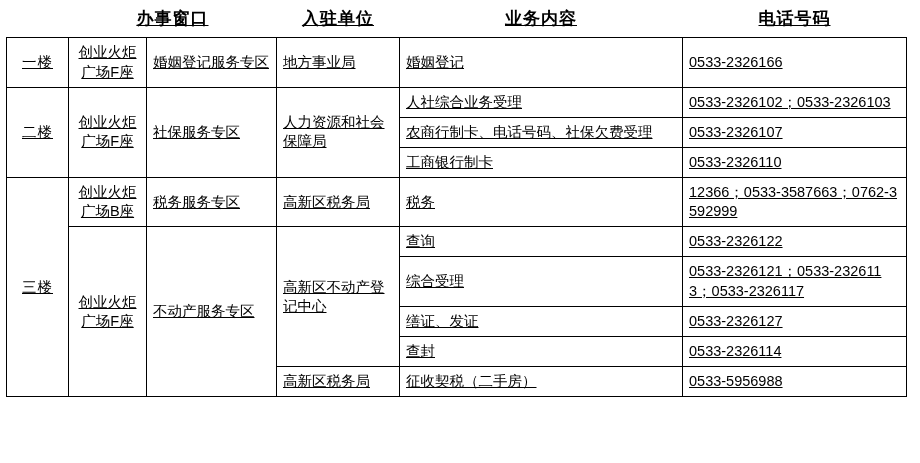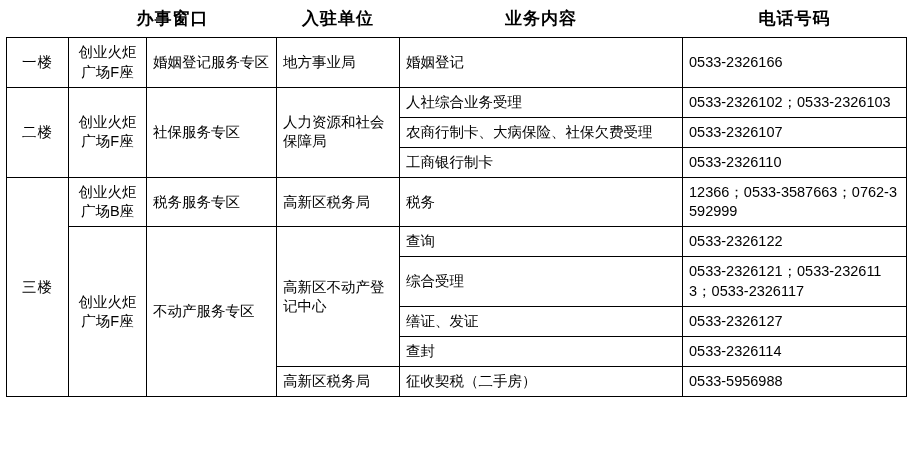--- a/index.html
+++ b/index.html
@@ -11,20 +11,21 @@
     width: 920px;
     height: 463px;
     font-family: "Liberation Sans", "DejaVu Sans", sans-serif;
     color: #000000;
     overflow: hidden;
   }
   #sheet {
     position: relative;
     width: 920px;
     height: 438px;
+    text-decoration: underline;
   }
   table.grid {
     border-collapse: collapse;
     table-layout: fixed;
     width: 900px;
     margin: 0 0 0 6px;
   }
   table.grid td {
     border: 1px solid #000000;
     padding: 5px 6px;
@@ -109,21 +110,21 @@
 
     <tr>
       <td class="floor" rowspan="3">二楼</td>
       <td class="venue" rowspan="3">创业火炬广场F座</td>
       <td class="zone" rowspan="3">社保服务专区</td>
       <td class="unit" rowspan="3">人力资源和社会保障局</td>
       <td class="biz">人社综合业务受理</td>
       <td class="phone">0533-2326102；0533-2326103</td>
     </tr>
     <tr>
-      <td class="biz">农商行制卡、大病保险、社保欠费受理</td>
+      <td class="biz">农商行制卡、电话号码、社保欠费受理</td>
       <td class="phone">0533-2326107</td>
     </tr>
     <tr>
       <td class="biz">工商银行制卡</td>
       <td class="phone">0533-2326110</td>
     </tr>
 
     <tr>
       <td class="floor" rowspan="6">三楼</td>
       <td class="venue">创业火炬广场B座</td>

